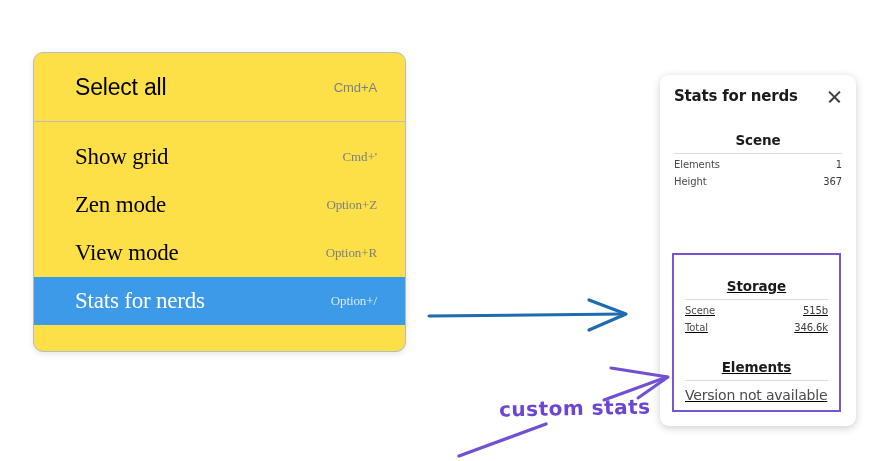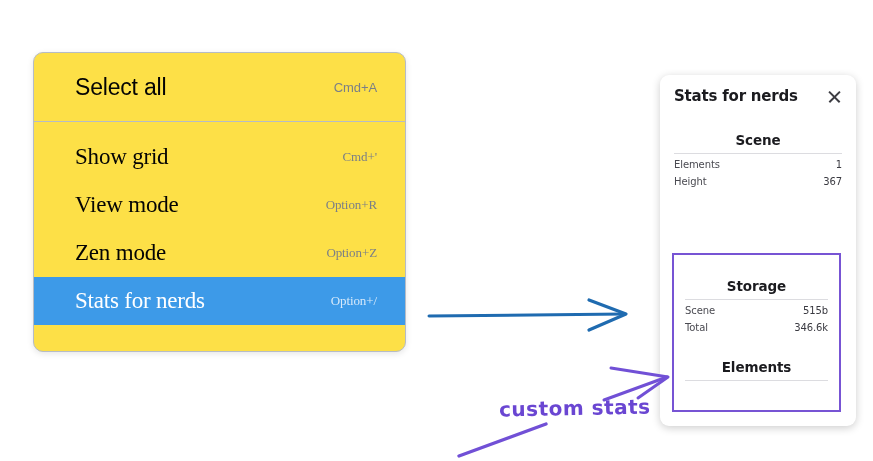--- a/index.html
+++ b/index.html
@@ -154,20 +154,21 @@
 
   
   .custom-box {
     position: absolute;
     left: 12px;
     top: 178px;
     width: 169px;
     height: 159px;
     border: 2px solid #7754d4;
     box-sizing: border-box;
+    text-decoration: underline;
   }
   .custom-box .section { padding: 0 11px; }
 
   
   .anno {
     position: absolute;
     left: 0;
     top: 0;
     width: 873px;
     height: 461px;
@@ -197,26 +198,26 @@
       <span class="shortcut">Cmd+A</span>
     </div>
   </div>
 
   <div class="menu-group-bottom">
     <div class="menu-item">
       <span class="label">Show grid</span>
       <span class="shortcut">Cmd+'</span>
     </div>
     <div class="menu-item">
+      <span class="label">Zen mode</span>
+      <span class="shortcut">Option+Z</span>
+    </div>
+    <div class="menu-item">
       <span class="label">View mode</span>
       <span class="shortcut">Option+R</span>
-    </div>
-    <div class="menu-item">
-      <span class="label">Zen mode</span>
-      <span class="shortcut">Option+Z</span>
     </div>
     <div class="menu-item selected">
       <span class="label">Stats for nerds</span>
       <span class="shortcut">Option+/</span>
     </div>
     <div class="menu-footer"></div>
   </div>
 
 </div>
 
@@ -251,20 +252,21 @@
       </div>
       <div class="stat-row">
         <span class="k">Total</span>
         <span class="v">346.6k</span>
       </div>
     </div>
 
     <div class="section">
       <div class="section-title">Elements</div>
       <div class="section-rule"></div>
+      <div class="stat-note">Version not available</div>
     </div>
 
   </div>
 </div>
 
 <svg class="anno" viewBox="0 0 873 461">
 
   <g>
     <path d="M429 316 L624 314" stroke="#1f6bb0" stroke-width="3" fill="none" stroke-linecap="round"></path>
     <path d="M589 300 L626 314 L589 330" stroke="#1f6bb0" stroke-width="3.2" fill="none" stroke-linecap="round" stroke-linejoin="round"></path>

